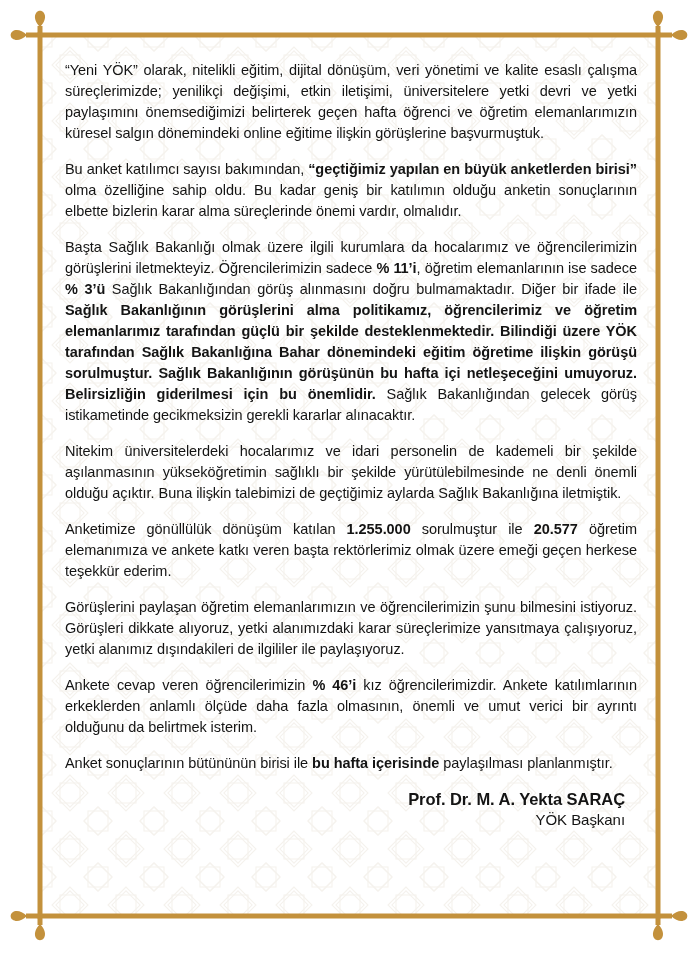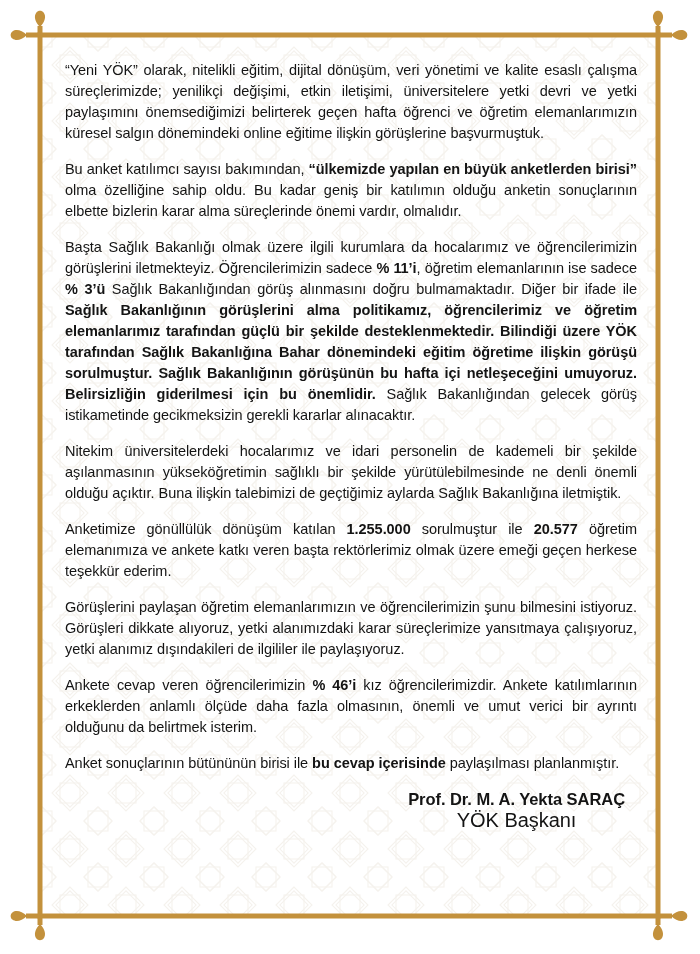--- a/index.html
+++ b/index.html
@@ -34,25 +34,25 @@
     font-size:14.5px;line-height:21px;
     text-align:justify;
     letter-spacing:-0.05px;
   }
   .content p{margin:0 0 15px 0;}
   .content b{font-weight:700;}
 
   .signature{
     width:max-content;
     margin:6px 12px 12px auto;
-    text-align:center;
+    text-align:right;
     color:var(--ink);
   }
   .signature .sig-name{font-weight:700;font-size:16.5px;line-height:21px;}
-  .signature .sig-title{font-size:20px;line-height:20px;}
+  .signature .sig-title{font-size:15px;line-height:20px;}
 </style>
 </head>
 <body>
 
 <div class="page">
 
   <svg class="bg-pattern" width="614" height="877" xmlns="http://www.w3.org/2000/svg">
     <defs>
       <pattern id="girih" width="56" height="56" patternUnits="userSpaceOnUse">
         <g fill="none" stroke="var(--pattern)" stroke-width="1.1">
@@ -104,27 +104,27 @@
       <use href="#petal" transform="translate(40,924) rotate(180)"></use>
 
       <use href="#petal" transform="translate(671,916) rotate(90)"></use>
       <use href="#petal" transform="translate(658,924) rotate(180)"></use>
     </g>
   </svg>
 
   <div class="content">
     <div>
         <p><span>“Yeni YÖK” olarak, nitelikli eğitim, dijital dönüşüm, veri yönetimi ve kalite esaslı çalışma süreçlerimizde; yenilikçi değişimi, etkin iletişimi, üniversitelere yetki devri ve yetki paylaşımını önemsediğimizi belirterek geçen hafta öğrenci ve öğretim elemanlarımızın küresel salgın dönemindeki online eğitime ilişkin görüşlerine başvurmuştuk.</span></p>
-        <p><span>Bu anket katılımcı sayısı bakımından, </span><b>“ülkemizde yapılan en büyük anketlerden birisi”</b><span>  olma özelliğine sahip oldu. Bu kadar geniş bir katılımın olduğu anketin sonuçlarının elbette bizlerin karar alma süreçlerinde önemi vardır, olmalıdır.</span></p>
+        <p><span>Bu anket katılımcı sayısı bakımından, </span><b>“geçtiğimiz yapılan en büyük anketlerden birisi”</b><span>  olma özelliğine sahip oldu. Bu kadar geniş bir katılımın olduğu anketin sonuçlarının elbette bizlerin karar alma süreçlerinde önemi vardır, olmalıdır.</span></p>
         <p><span>Başta Sağlık Bakanlığı olmak üzere ilgili kurumlara da  hocalarımız ve öğrencilerimizin görüşlerini iletmekteyiz. Öğrencilerimizin sadece </span><b>% 11’i</b><span>, öğretim elemanlarının ise sadece </span><b>% 3’ü</b><span> Sağlık Bakanlığından görüş alınmasını doğru bulmamaktadır. Diğer bir ifade ile </span><b>Sağlık Bakanlığının görüşlerini alma politikamız, öğrencilerimiz ve öğretim elemanlarımız tarafından güçlü bir şekilde desteklenmektedir. Bilindiği üzere YÖK tarafından Sağlık Bakanlığına Bahar dönemindeki eğitim öğretime ilişkin görüşü sorulmuştur. Sağlık Bakanlığının görüşünün bu hafta içi netleşeceğini umuyoruz. Belirsizliğin giderilmesi için bu önemlidir.</b><span> Sağlık Bakanlığından gelecek görüş istikametinde gecikmeksizin gerekli kararlar alınacaktır.</span></p>
         <p><span>Nitekim üniversitelerdeki hocalarımız ve idari personelin de kademeli bir şekilde aşılanmasının yükseköğretimin sağlıklı bir şekilde yürütülebilmesinde ne denli önemli olduğu açıktır. Buna ilişkin talebimizi de geçtiğimiz aylarda Sağlık Bakanlığına iletmiştik.</span></p>
         <p><span>Anketimize gönüllülük dönüşüm katılan </span><b>1.255.000</b><span> sorulmuştur ile </span><b>20.577</b><span> öğretim elemanımıza ve ankete katkı veren başta rektörlerimiz olmak üzere emeği geçen herkese teşekkür ederim.</span></p>
         <p><span>Görüşlerini paylaşan öğretim elemanlarımızın ve öğrencilerimizin şunu bilmesini istiyoruz. Görüşleri dikkate alıyoruz, yetki alanımızdaki karar süreçlerimize yansıtmaya çalışıyoruz, yetki alanımız dışındakileri de ilgililer ile paylaşıyoruz.</span></p>
         <p><span>Ankete cevap veren öğrencilerimizin  </span><b>% 46’i</b><span> kız öğrencilerimizdir. Ankete katılımlarının erkeklerden anlamlı ölçüde daha fazla olmasının, önemli ve umut verici bir ayrıntı olduğunu da belirtmek isterim.</span></p>
-        <p><span>Anket sonuçlarının bütününün birisi ile </span><b>bu cevap içerisinde</b><span> paylaşılması planlanmıştır.</span></p>
+        <p><span>Anket sonuçlarının bütününün birisi ile </span><b>bu hafta içerisinde</b><span> paylaşılması planlanmıştır.</span></p>
       </div>
 
     <div class="signature">
       <div class="sig-name">Prof. Dr. M. A. Yekta SARAÇ</div>
       <div class="sig-title">YÖK Başkanı</div>
     </div>
   </div>
 
 </div>
 

